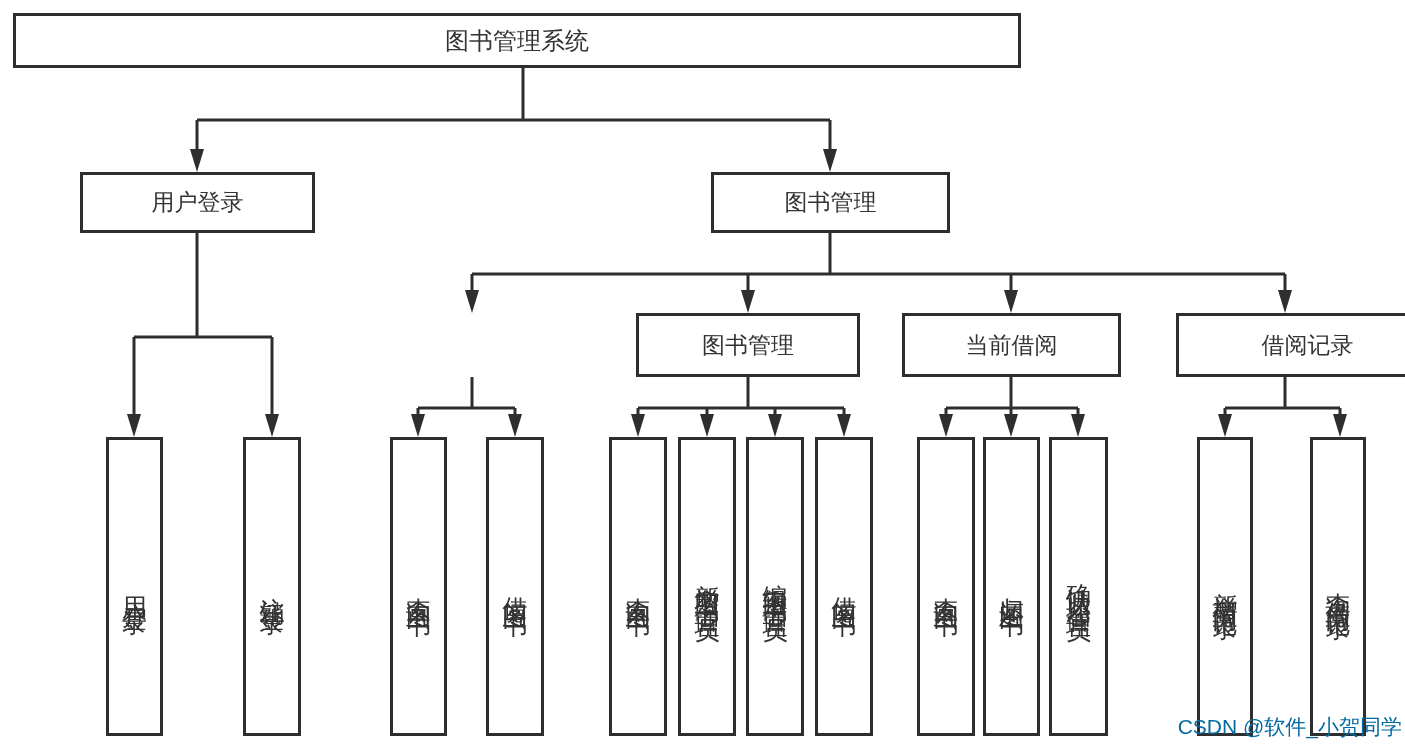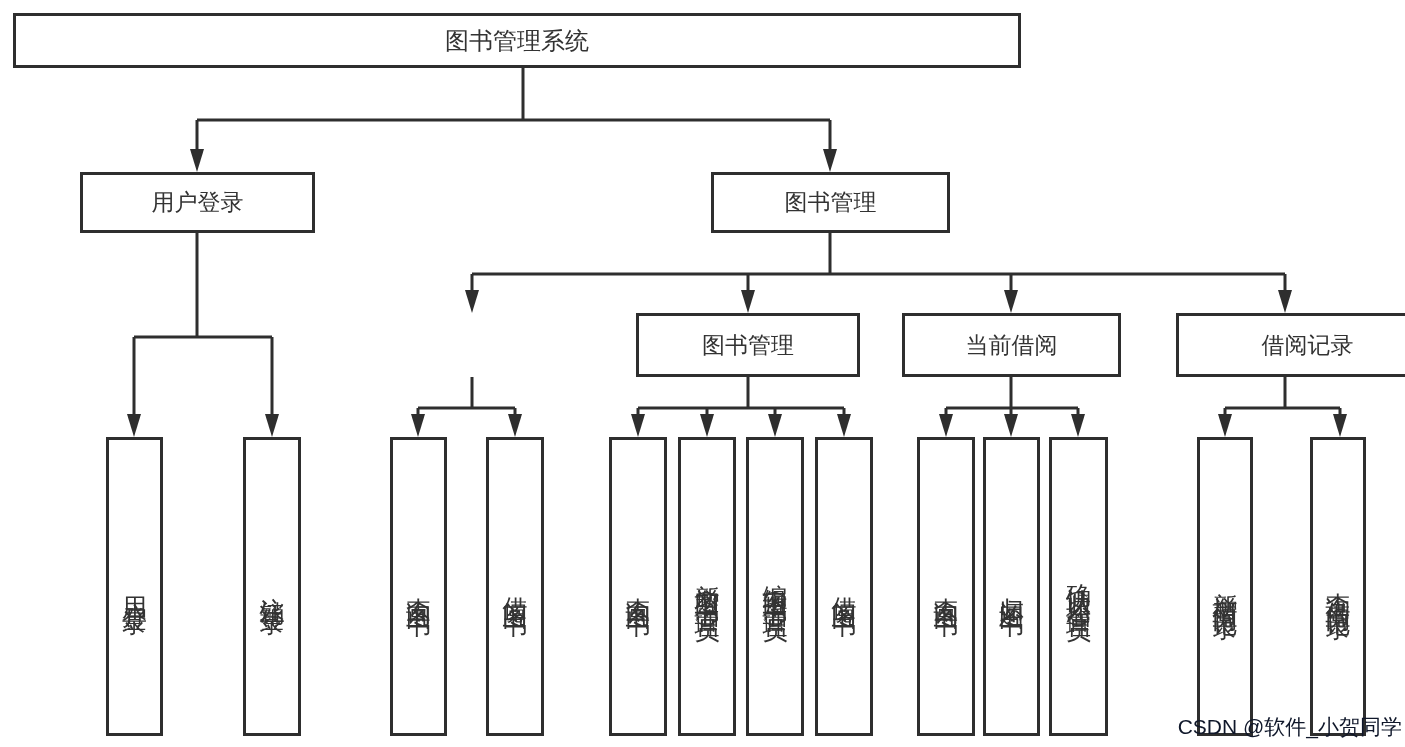--- a/index.html
+++ b/index.html
@@ -48,21 +48,21 @@
     letter-spacing: 5px;
     line-height: 1;
     white-space: nowrap;
     color: #333333;
   }
   .watermark {
     position: absolute;
     right: 3px;
     bottom: 6px;
     font-size: 21px;
-    color: #0f172a;
+    color: #0369a1;
     white-space: nowrap;
   }
 </style>
 </head>
 <body>
 
 <div class="canvas">
 
   <svg class="connectors" viewBox="0 0 1405 747" xmlns="http://www.w3.org/2000/svg">
 

